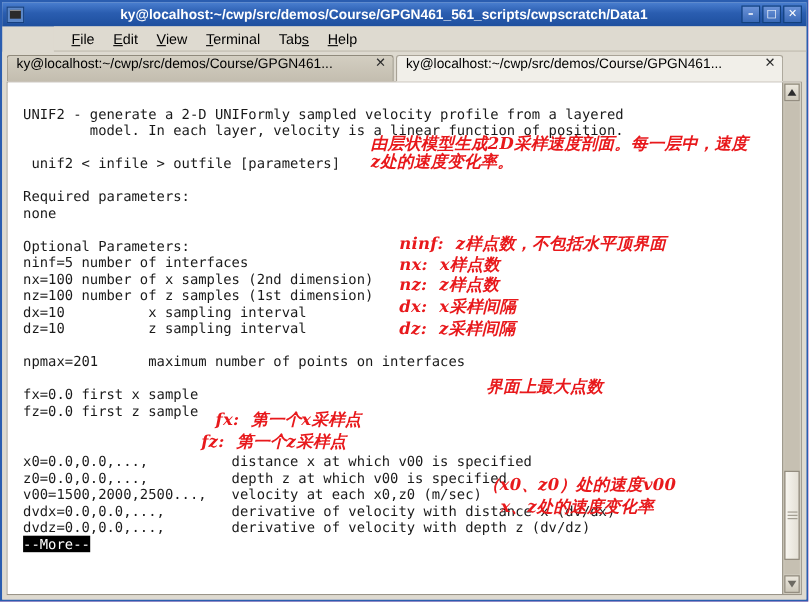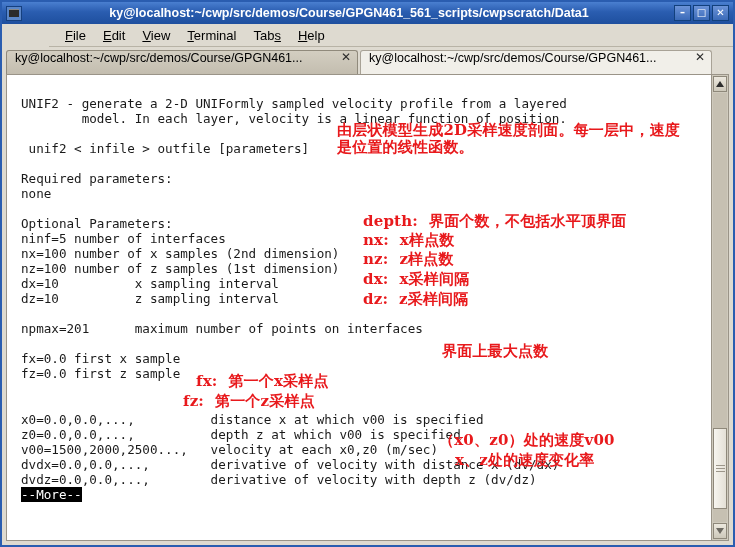--- a/index.html
+++ b/index.html
@@ -210,20 +210,21 @@
   
   .anno {
     position: absolute;
     color: #e8191c;
     font-family: "DejaVu Serif", serif;
     font-size: 14.5px;
     font-weight: bold;
     white-space: pre;
     line-height: 17px;
     letter-spacing: 0.2px;
+    font-style: italic;
   }
   .anno.cjk { font-size: 15px; }
 
   
   .scrollbar {
     flex: 0 0 17px;
     width: 17px;
     background: #cfcabd;
     border-left: 1px solid #9a9488;
     box-sizing: border-box;
@@ -336,22 +337,22 @@
 
 
 x0=0.0,0.0,...,          distance x at which v00 is specified
 z0=0.0,0.0,...,          depth z at which v00 is specified
 v00=1500,2000,2500...,   velocity at each x0,z0 (m/sec)
 dvdx=0.0,0.0,...,        derivative of velocity with distance x (dv/dx)
 dvdz=0.0,0.0,...,        derivative of velocity with depth z (dv/dz)
 <span class="inv">--More--</span></pre>
           <div id="anno-layer">
               <div class="anno cjk" style="left: 330px; top: 47px;">由层状模型生成2D采样速度剖面。每一层中，速度</div>
-              <div class="anno cjk" style="left: 330px; top: 64px;">是位置的线性函数。</div>
-              <div class="anno cjk" style="left: 356px; top: 138px;">depth:  界面个数，不包括水平顶界面</div>
+              <div class="anno cjk" style="left: 330px; top: 64px;">z处的速度变化率。</div>
+              <div class="anno cjk" style="left: 356px; top: 138px;">ninf:  z样点数，不包括水平顶界面</div>
               <div class="anno cjk" style="left: 356px; top: 157px;">nx:  x样点数</div>
               <div class="anno cjk" style="left: 356px; top: 176px;">nz:  z样点数</div>
               <div class="anno cjk" style="left: 356px; top: 196px;">dx:  x采样间隔</div>
               <div class="anno cjk" style="left: 356px; top: 216px;">dz:  z采样间隔</div>
               <div class="anno cjk" style="left: 435px; top: 268px;">界面上最大点数</div>
               <div class="anno cjk" style="left: 189px; top: 298px; text-align: center;">fx:  第一个x采样点</div>
               <div class="anno cjk" style="left: 176px; top: 318px; text-align: right;">fz:  第一个z采样点</div>
               <div class="anno cjk" style="left: 432px; top: 357px;">（x0、z0）处的速度v00</div>
               <div class="anno cjk" style="left: 448px; top: 377px;">x、z处的速度变化率</div>
             </div>

